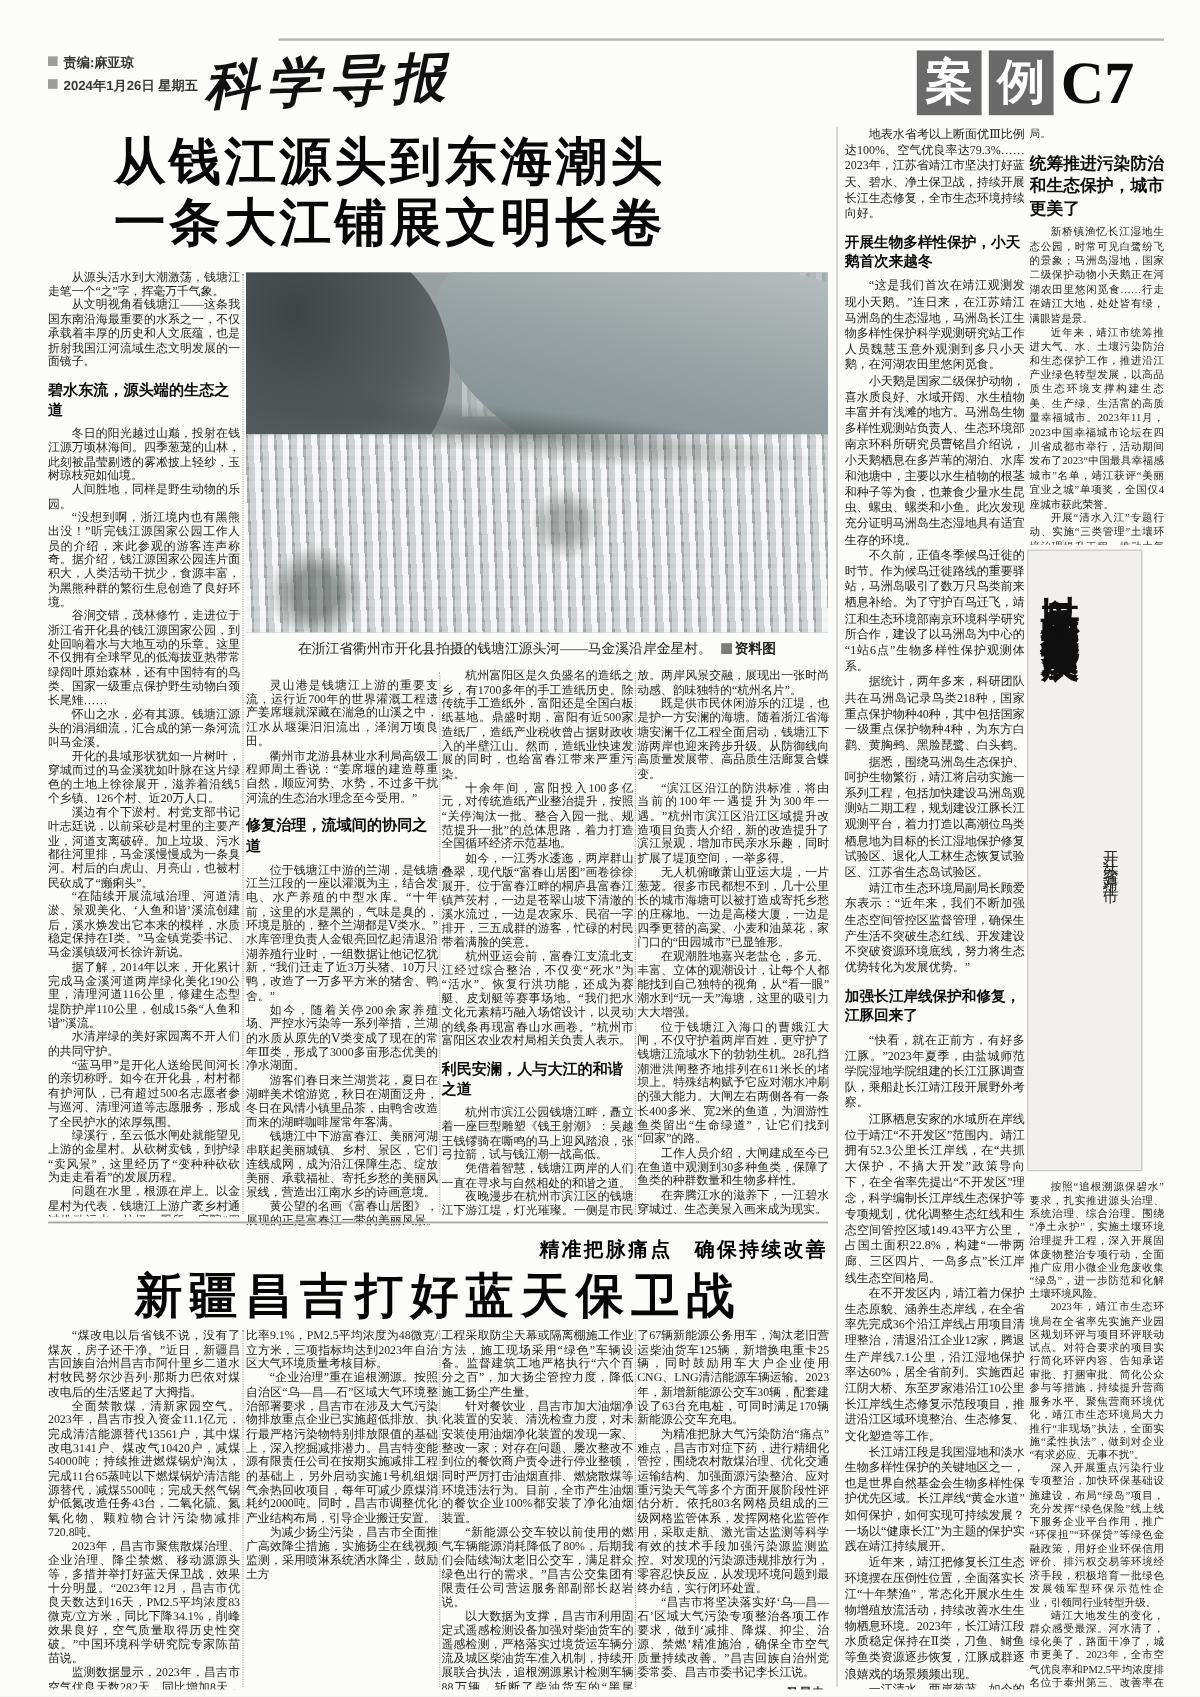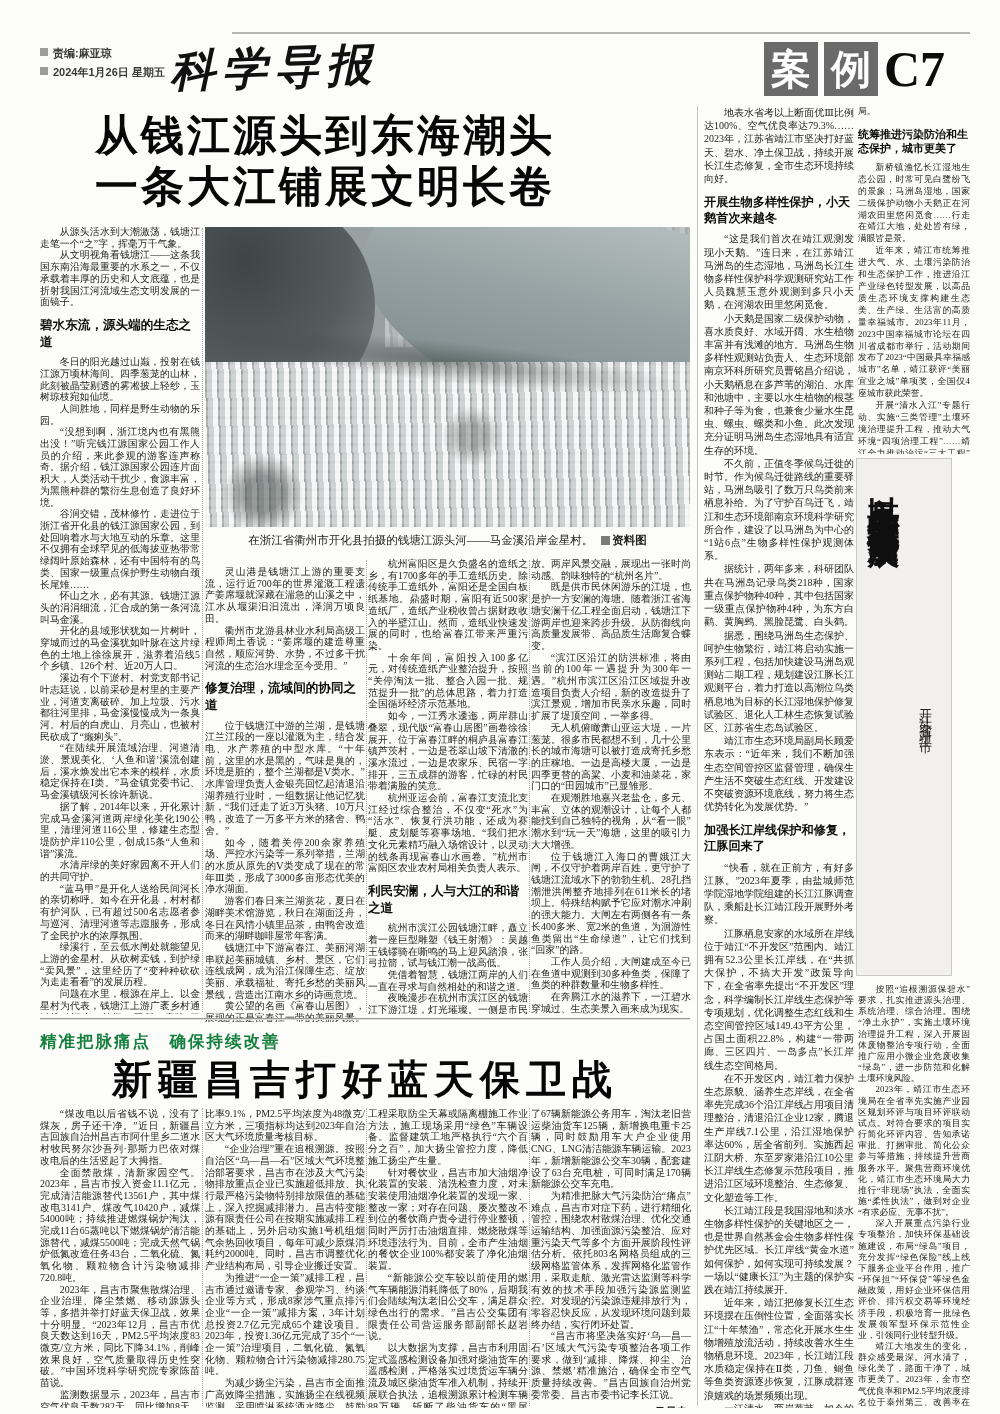--- a/index.html
+++ b/index.html
@@ -59,36 +59,36 @@
   .c2{left:205px;top:566px;height:456px;}
   .c3{left:368px;top:558px;height:456px;}
   .c4{left:531px;top:558px;height:456px;}
   .c5{left:704px;top:106px;width:150px;height:1302px;font-size:10px;line-height:13.2px;}
   .c6a{left:858px;top:106px;width:112px;height:348px;font-size:8.8px;line-height:11.9px;}
   .c6b{left:858px;top:984px;width:112px;height:424px;font-size:8.8px;line-height:11.15px;}
   .bc{top:1108px;height:300px;}
   .bc1{left:40px;}  .bc2{left:205px;} .bc3{left:368px;} .bc4{left:531px;}
   .ln-sub{font-family:"Liberation Sans","DejaVu Sans",sans-serif;font-weight:bold;
     text-indent:0 !important;font-size:12.6px;line-height:1.32;margin:9px 0 6px !important;color:#0d0d0d;text-align:left;}
-  .c6a .ln-sub{font-size:11px;}
+  .c6a .ln-sub{font-size:14px;}
   .c5 .ln-sub{font-size:12.2px;}
   .ln-cont{text-indent:0 !important;}
   .ln-by{text-indent:0 !important;text-align:right;font-weight:bold;padding-right:4px;margin-top:5px !important;
     font-family:"Liberation Sans","DejaVu Sans",sans-serif;font-size:10.5px;}
   
   .vbox{position:absolute;left:856px;top:458px;width:96px;height:518px;
     background:var(--vbox-bg);border:1px solid #c9c9c5;box-sizing:border-box;}
   .vtitle{position:absolute;left:5px;top:12px;writing-mode:vertical-rl;
     font-weight:900;font-size:32px;letter-spacing:3px;color:#101010;}
   .vsub{position:absolute;right:17px;top:50%;transform:translateY(-50%);writing-mode:vertical-rl;
     font-size:13px;letter-spacing:5px;color:#242424;}
   
   .divider{position:absolute;left:40px;top:1018px;width:650px;height:1px;background:#9a9a9a;border-bottom:1px solid #ddd;}
-  .b-kicker{position:absolute;left:40px;top:1031px;width:650px;text-align:left;
-    font-family:"Liberation Sans","DejaVu Sans",sans-serif;font-weight:bold;font-size:16.5px;letter-spacing:2px;color:#15803d;}
+  .b-kicker{position:absolute;left:40px;top:1031px;width:650px;text-align:right;
+    font-family:"Liberation Sans","DejaVu Sans",sans-serif;font-weight:bold;font-size:16.5px;letter-spacing:2px;color:#000000;}
   .b-headline{position:absolute;left:40px;top:1052px;width:650px;text-align:center;
     font-weight:900;font-size:40px;letter-spacing:6px;color:#060606;}
   
   .vrule{position:absolute;width:0;border-left:1px dotted #adadad;}
   .vr1{left:202px;top:228px;height:784px;}
   .vr2{left:366px;top:560px;height:452px;}
   .vr3{left:529px;top:560px;height:452px;}
   .vr4{left:697px;top:106px;height:1300px;border-left:1px solid #c2c2c2;}
   .vr5{left:202px;top:1108px;height:298px;}
   .vr6{left:366px;top:1108px;height:298px;}
@@ -220,21 +220,20 @@
 
   <div class="col c-main bc bc1">
       <p class="ln-p">“煤改电以后省钱不说，没有了煤灰，房子还干净。”近日，新疆昌吉回族自治州昌吉市阿什里乡二道水村牧民努尔沙吾列·那斯力巴依对煤改电后的生活竖起了大拇指。</p>
       <p class="ln-p">全面禁散煤，清新家园空气。2023年，昌吉市投入资金11.1亿元，完成清洁能源替代13561户，其中煤改电3141户、煤改气10420户，减煤54000吨；持续推进燃煤锅炉淘汰，完成11台65蒸吨以下燃煤锅炉清洁能源替代，减煤5500吨；完成天然气锅炉低氮改造任务43台，二氧化硫、氮氧化物、颗粒物合计污染物减排720.8吨。</p>
       <p class="ln-p">2023年，昌吉市聚焦散煤治理、企业治理、降尘禁燃、移动源源头等，多措并举打好蓝天保卫战，效果十分明显。“2023年12月，昌吉市优良天数达到16天，PM2.5平均浓度83微克/立方米，同比下降34.1%，削峰效果良好，空气质量取得历史性突破。”中国环境科学研究院专家陈苗苗说。</p>
       <p class="ln-p">监测数据显示，2023年，昌吉市空气优良天数282天，同比增加8天，环境空气质量优良率77.5%，重污染天数</p>
     </div>
   <div class="col c-main bc bc2">
       <p class="ln-cont">比率9.1%，PM2.5平均浓度为48微克/立方米，三项指标均达到2023年自治区大气环境质量考核目标。</p>
       <p class="ln-p">“企业治理”重在追根溯源。按照自治区“乌—昌—石”区域大气环境整治部署要求，昌吉市在涉及大气污染物排放重点企业已实施超低排放、执行最严格污染物特别排放限值的基础上，深入挖掘减排潜力。昌吉特变能源有限责任公司在按期实施减排工程的基础上，另外启动实施1号机组烟气余热回收项目，每年可减少原煤消耗约2000吨。同时，昌吉市调整优化产业结构布局，引导企业搬迁安置。</p>
-      <p class="ln-p">为推进“一企一策”减排工程，昌吉市通过邀请专家、参观学习、约谈企业等方式，形成8家涉气重点排污企业“一企一策”减排方案，3年计划总投资2.7亿元完成65个建设项目。2023年，投资1.36亿元完成了35个“一企一策”治理项目，二氧化硫、氮氧化物、颗粒物合计污染物减排280.75吨。</p>
       <p class="ln-p">为减少扬尘污染，昌吉市全面推广高效降尘措施，实施扬尘在线视频监测，采用喷淋系统洒水降尘，鼓励土方</p>
     </div>
   <div class="col c-main bc bc3">
       <p class="ln-cont">工程采取防尘天幕或隔离棚施工作业方法，施工现场采用“绿色”车辆设备。监督建筑工地严格执行“六个百分之百”，加大扬尘管控力度，降低施工扬尘产生量。</p>
       <p class="ln-p">针对餐饮业，昌吉市加大油烟净化装置的安装、清洗检查力度，对未安装使用油烟净化装置的发现一家、整改一家；对存在问题、屡次整改不到位的餐饮商户责令进行停业整顿，同时严厉打击油烟直排、燃烧散煤等环境违法行为。目前，全市产生油烟的餐饮企业100%都安装了净化油烟装置。</p>
       <p class="ln-p">“新能源公交车较以前使用的燃气车辆能源消耗降低了80%，后期我们会陆续淘汰老旧公交车，满足群众绿色出行的需求。”昌吉公交集团有限责任公司营运服务部副部长赵岩说。</p>
       <p class="ln-p">以大数据为支撑，昌吉市利用固定式遥感检测设备加强对柴油货车的遥感检测，严格落实过境货运车辆分流及城区柴油货车准入机制，持续开展联合执法，追根溯源累计检测车辆88万辆，斩断了柴油货车的“黑尾巴”。为推广新能源汽车，昌吉市更新</p>
     </div>
   <div class="col c-main bc bc4">
       <p class="ln-cont">了67辆新能源公务用车，淘汰老旧营运柴油货车125辆，新增换电重卡25辆，同时鼓励用车大户企业使用CNG、LNG清洁能源车辆运输。2023年，新增新能源公交车30辆，配套建设了63台充电桩，可同时满足170辆新能源公交车充电。</p>

